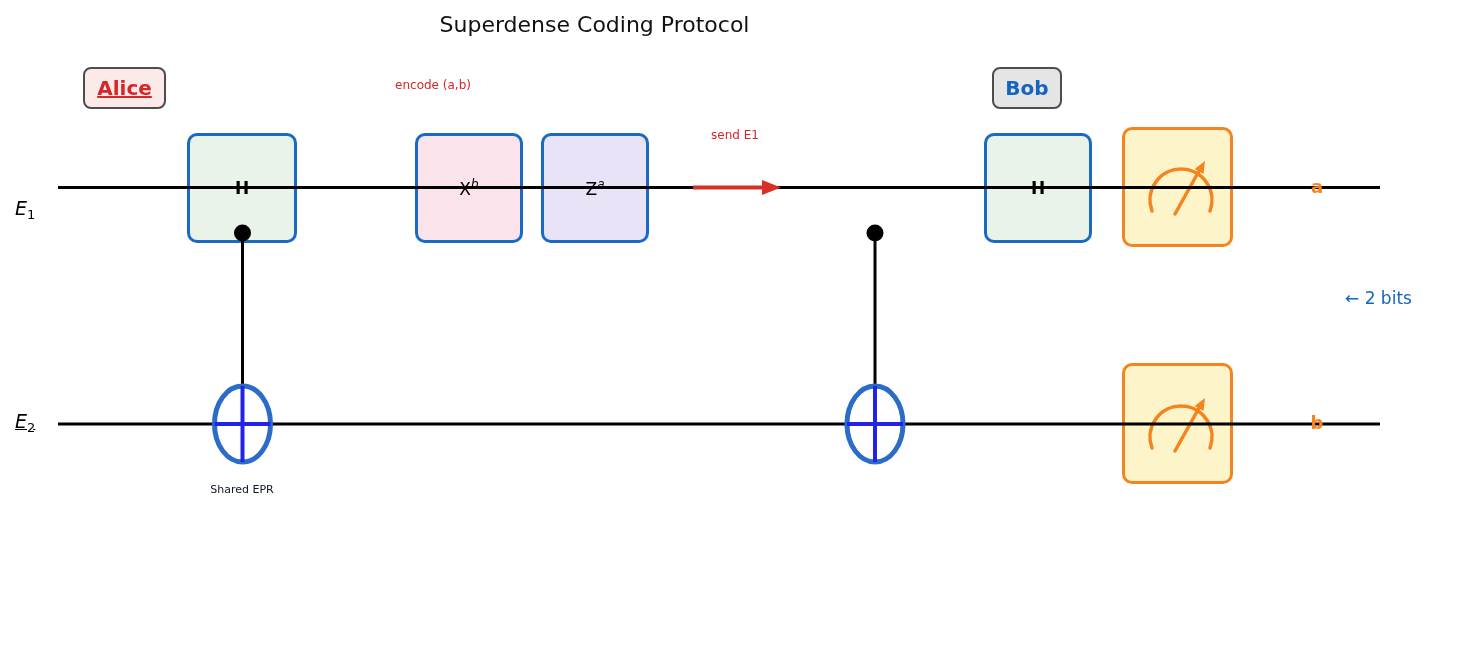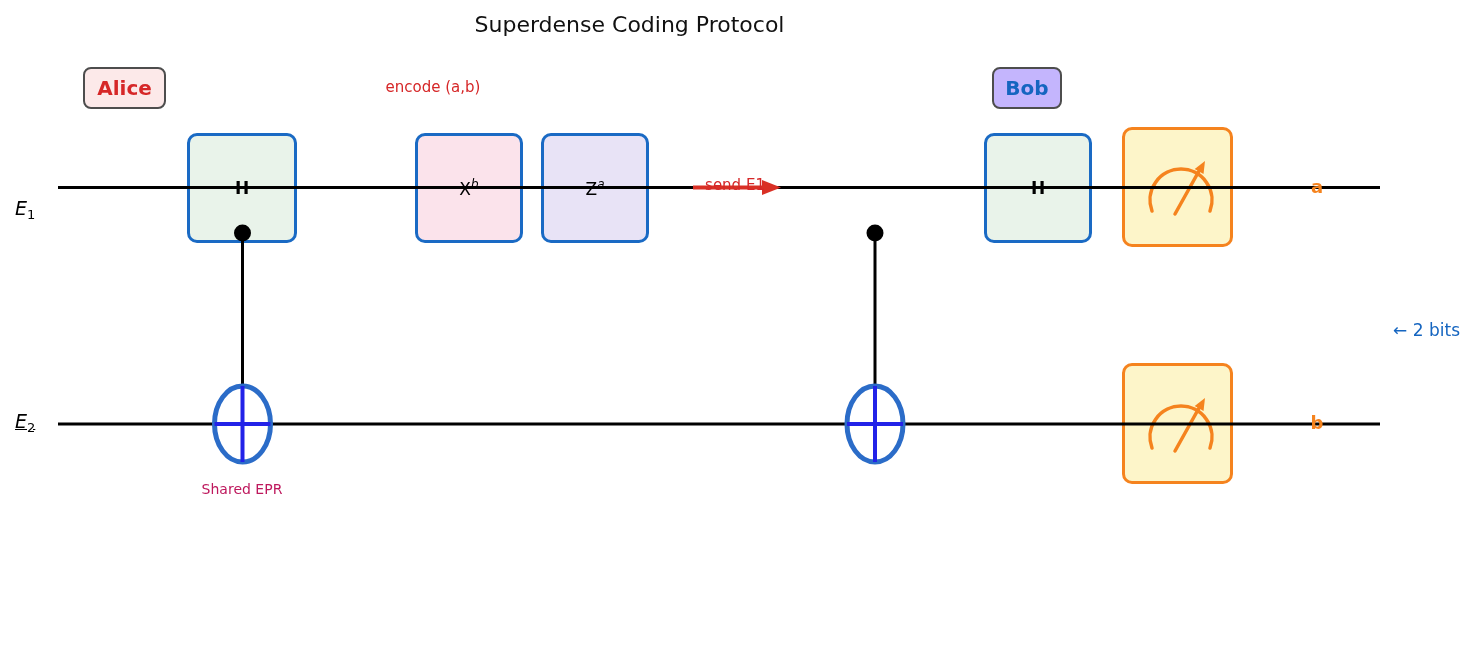--- a/index.html
+++ b/index.html
@@ -3,33 +3,33 @@
 <meta charset="utf-8">
 <style>
   html,body{margin:0;padding:0;background:#fff;}
   #canvas{
     position:relative;width:1476px;height:659px;background:#ffffff;
     font-family:"DejaVu Sans", sans-serif;overflow:hidden;
   }
   .abs{position:absolute;}
   #title{
     left:0;top:12px;width:1189px;text-align:center;
-    font-size:22px;color:#111;z-index:3;padding-left:35px;
+    font-size:22px;color:#111;z-index:3;
   }
   .actor-badge{
     z-index:3;border:2px solid #4d4d4d;border-radius:8px;
     display:flex;align-items:center;justify-content:center;
     font-size:20px;font-weight:bold;
   }
-  #alice-badge{left:83px;top:67px;width:79px;height:38px;background:#fce9e9;color:#d62728;}
-  #bob-badge{left:992px;top:67px;width:66px;height:38px;background:#c4b5fd;color:#1565c0;align-items:center;}
-  .annot-red{z-index:3;color:#d62728;font-size:15px;text-align:center;}
+  #alice-badge{left:83px;top:67px;width:79px;height:38px;background:#fce9e9;color:#d62728;text-decoration:underline;}
+  #bob-badge{left:992px;top:67px;width:66px;height:38px;background:#e5e5e5;color:#1565c0;align-items:center;}
+  .annot-red{z-index:3;color:#d62728;font-size:12px;text-align:center;}
   #encode-annotation{left:350px;top:78px;width:166px;}
-  #send-annotation{left:675px;top:128px;width:120px;margin-top:48px;}
-  #two-bits-annotation{left:1345px;top:288px;width:115px;text-align:right;color:#1565c0;font-size:17px;z-index:3;margin-top:32px;}
+  #send-annotation{left:675px;top:128px;width:120px;}
+  #two-bits-annotation{left:1345px;top:288px;width:115px;text-align:left;color:#1565c0;font-size:17px;z-index:3;}
   .wire-label{z-index:3;color:#000;font-size:19px;font-style:italic;}
   #e1-label{left:15px;top:173px;margin-top:24px;}
   #e2-label{left:15px;top:410px;text-decoration:underline;}
   .wire-label .sub{font-size:13px;font-style:normal;vertical-align:-4px;}
   .gate-box{
     z-index:1;border:3px solid #1a6ac4;border-radius:10px;box-sizing:border-box;
     display:flex;align-items:center;justify-content:center;
   }
   #gate-h1-box{left:187px;top:133px;width:110px;height:110px;background:#e9f3ea;}
   #gate-x-box{left:415px;top:133px;width:108px;height:110px;background:#fbe3eb;}
@@ -43,21 +43,21 @@
     background:#fdf5c9;
   }
   #measure1-box{left:1122px;top:127px;width:111px;height:120px;}
   #measure2-box{left:1122px;top:363px;width:111px;height:121px;}
   .measure-box svg{position:absolute;left:0;top:0;}
   .output-label{z-index:3;color:#f5831e;font-size:18px;font-weight:bold;text-align:center;}
   #output-a{left:1302px;top:176px;width:30px;}
   #output-b{left:1302px;top:412px;width:30px;}
   #epr-caption{
     left:162px;top:477px;width:160px;text-align:center;z-index:3;
-    color:#be185d;font-size:14px;line-height:25px;
+    color:#0f172a;font-size:11px;line-height:25px;
   }
   #overlay-svg{left:0;top:0;z-index:2;pointer-events:none;}
 </style>
 </head>
 <body>
 
 <div id="canvas">
 
   <div id="title" class="abs">Superdense Coding Protocol</div>
 

